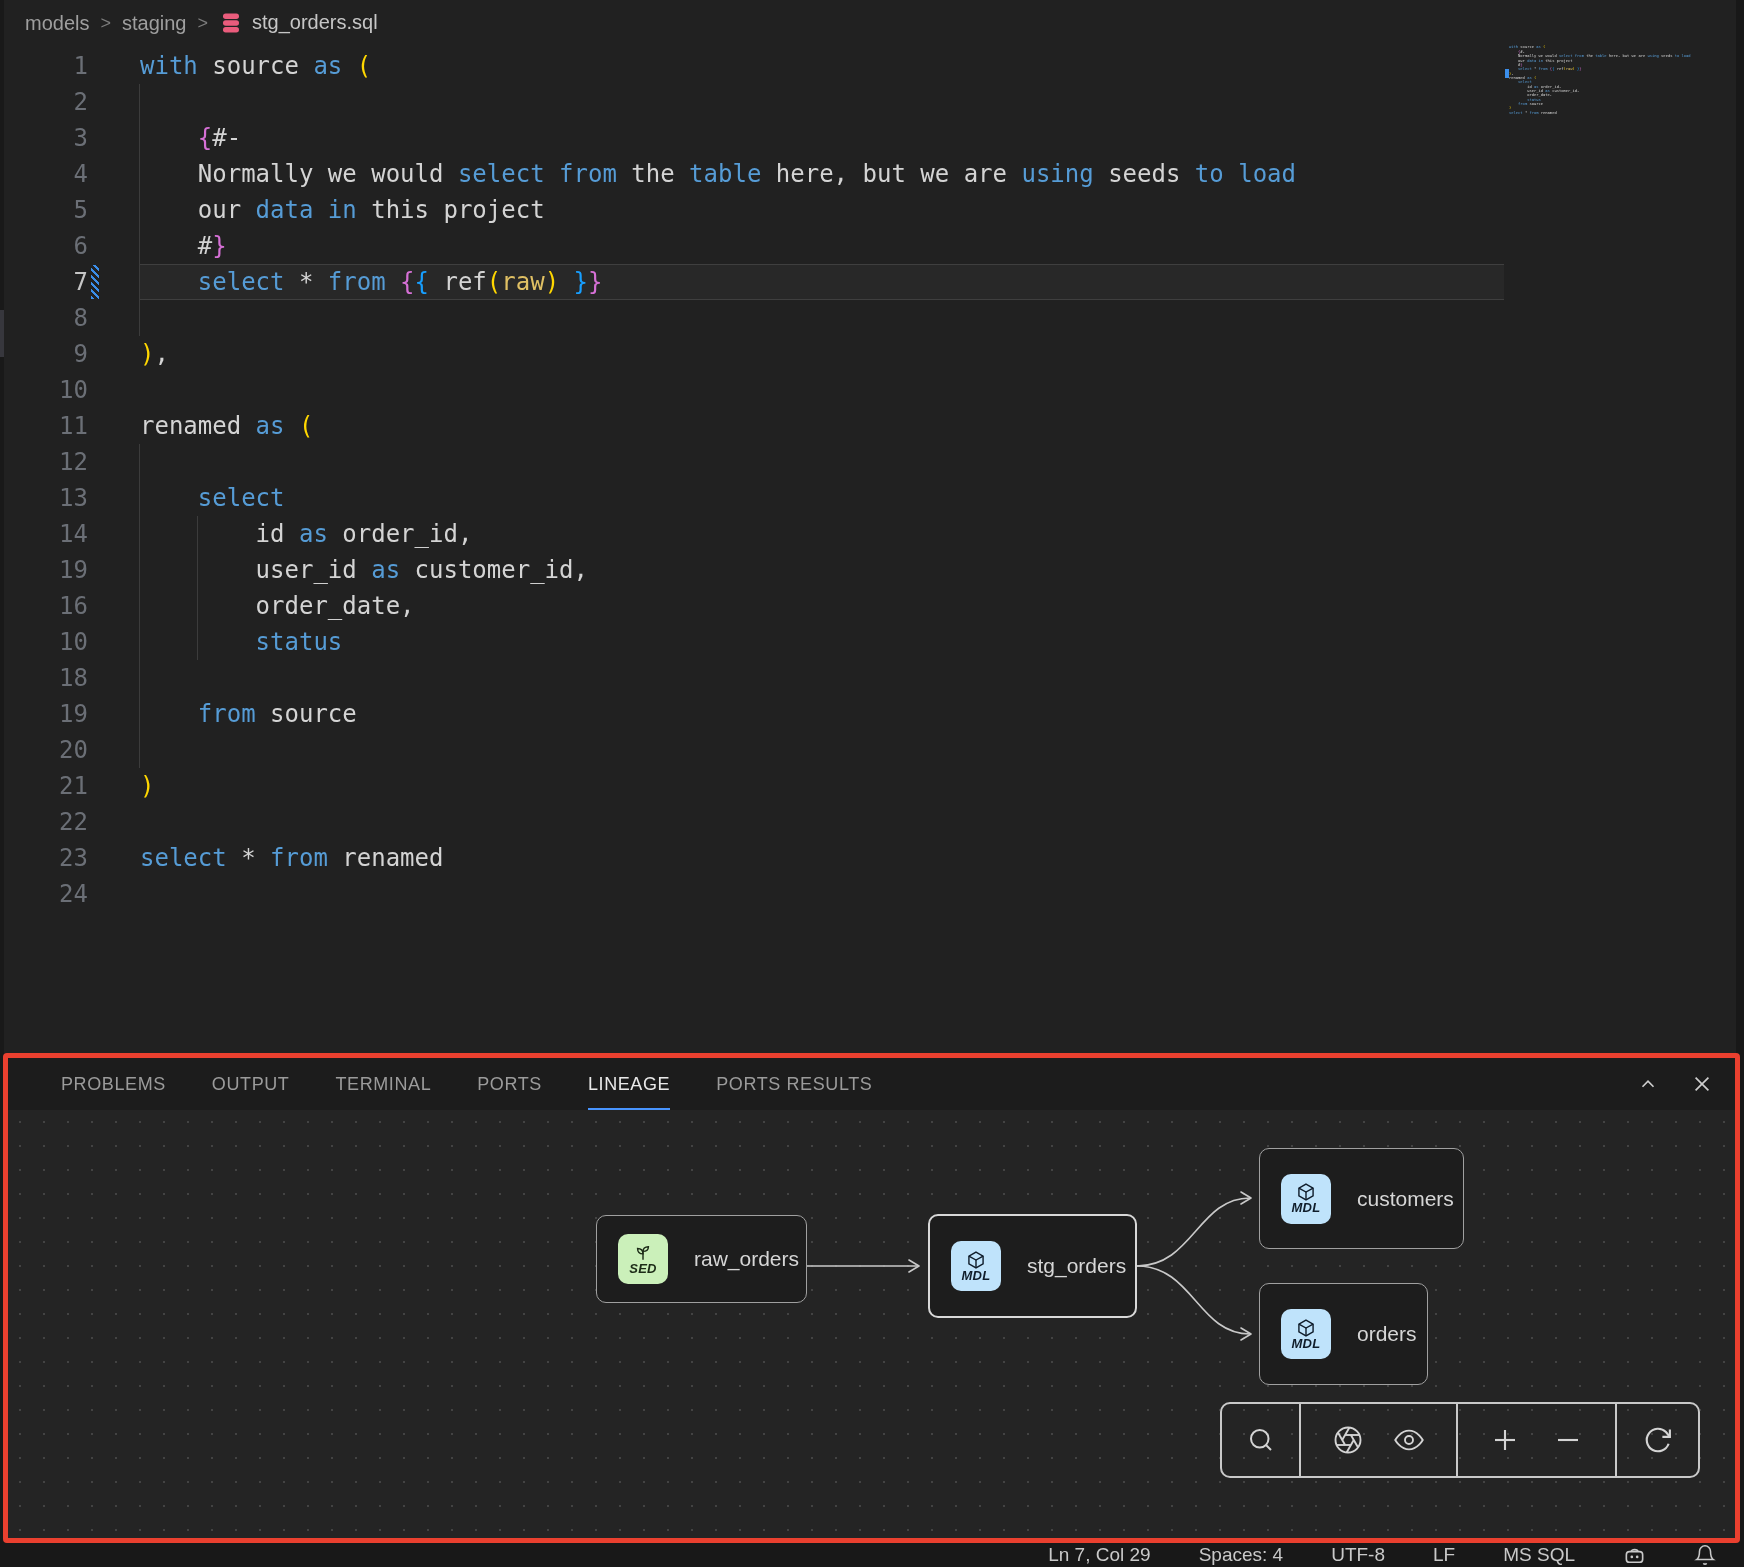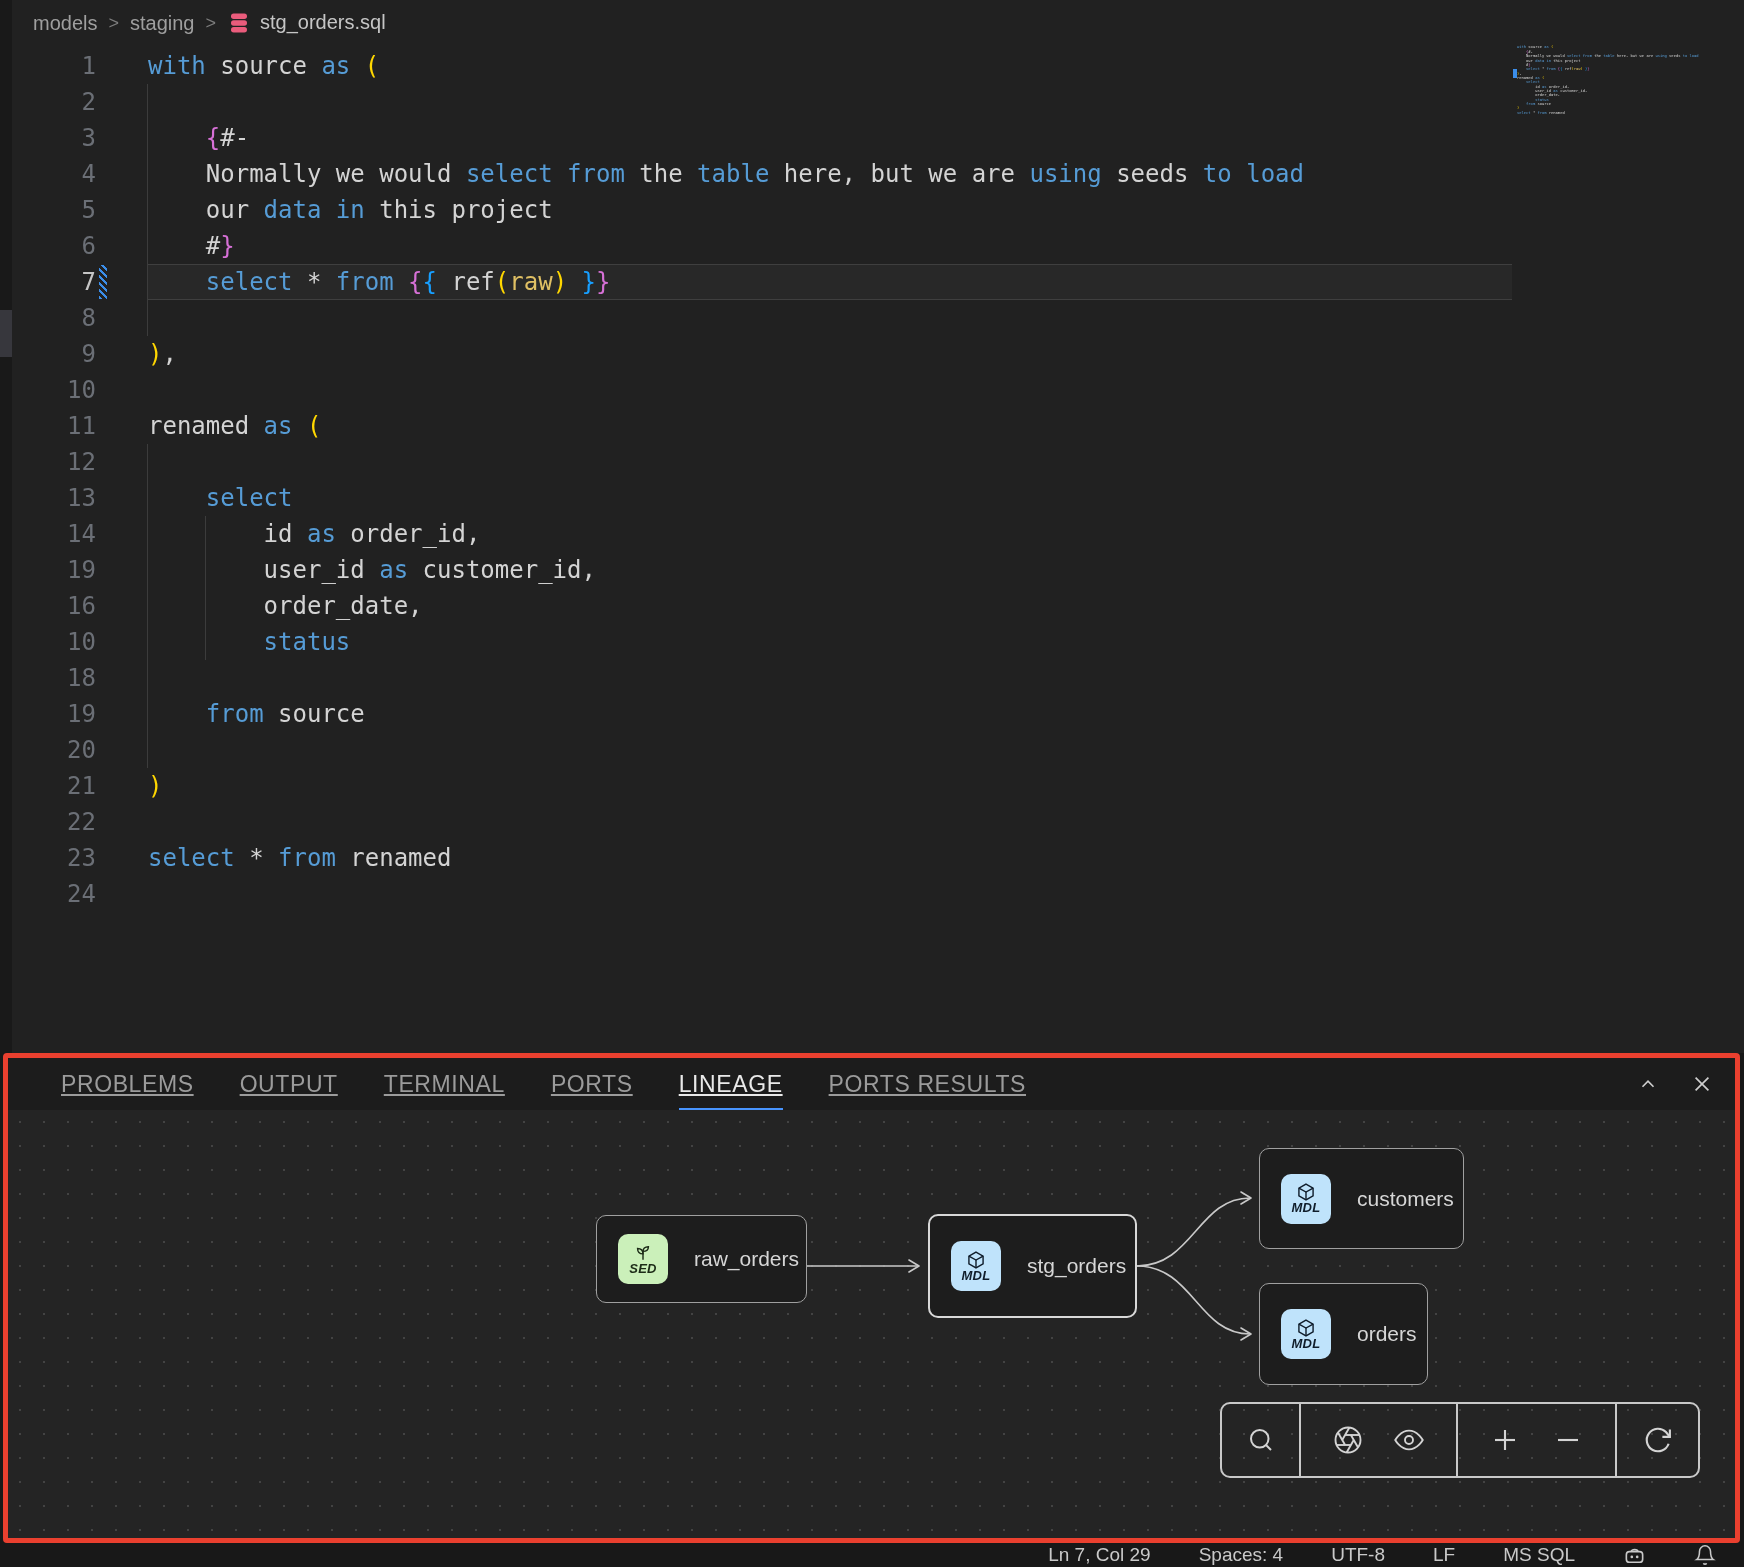--- a/index.html
+++ b/index.html
@@ -4,21 +4,21 @@
 <style>
   * { margin:0; padding:0; box-sizing:border-box; }
   html,body { width:1744px; height:1567px; overflow:hidden; background:#181818;
               font-family:"Liberation Sans", sans-serif; }
 
   
   .left-strip { position:absolute; left:0; top:0; width:12px; height:1053px; background:#191919; }
   .left-strip .active-block { position:absolute; left:0; top:310px; width:12px; height:47px; background:#37373d; }
 
   
-  .editor-region { position:absolute; left:12px; top:0; width:1732px; height:1053px; background:#212121; overflow:hidden; }
+  .editor-region { position:absolute; left:4px; top:0; width:1732px; height:1053px; background:#212121; overflow:hidden; }
 
   .breadcrumb { position:absolute; left:21px; top:0; height:46px; display:flex; align-items:center; gap:11px;
                 font-size:20px; color:#9f9f9f; }
   .breadcrumb .sep { color:#7d7d7d; font-size:18px; }
   .breadcrumb .file { color:#c6c6c6; display:flex; gap:9px; }
 
   .code { position:absolute; left:0; top:48px; right:0;
           font-family:"DejaVu Sans Mono", monospace; font-size:24px; }
   .code-row { position:relative; height:36px; line-height:36px; white-space:pre; }
   .gutter { position:absolute; left:0; top:0; width:84px; text-align:right; color:#6b6f76; }
@@ -44,22 +44,22 @@
   
   .minimap-code { position:absolute; left:1505px; top:45px; width:230px; height:140px; overflow:hidden; }
   .minimap-inner { transform:scale(0.29); transform-origin:0 0;
                    font-family:"DejaVu Sans Mono", monospace; font-size:13px; line-height:15px; white-space:pre; }
   .minimap-marker { position:absolute; left:1501px; top:69px; width:4px; height:9px; background:#3b8eea; }
 
   
   .panel-wrap { position:absolute; left:3px; top:1053px; width:1737px; height:490px;
                 border:5px solid #ea402f; border-radius:4px; background:#1c1c1c; }
   .tab-bar { position:relative; height:52px; display:flex; align-items:center; padding-left:30px; background:#1c1c1c; }
-  .tab { position:relative; height:52px; line-height:52px; padding:0 23px; font-size:23px;
-         letter-spacing:0.6px; color:#9b9b9b; cursor:default;text-decoration:underline; }
+  .tab { position:relative; height:52px; line-height:52px; padding:0 23px; font-size:18px;
+         letter-spacing:0.6px; color:#9b9b9b; cursor:default; }
   .tab.active { color:#e9e9e9; }
   .tab.active::after { content:""; position:absolute; left:23px; right:23px; bottom:0; height:2px; background:#4894fe; }
   .panel-actions { position:absolute; right:22px; top:0; height:52px; display:flex; align-items:center; gap:32px; }
   .panel-actions svg { stroke:#cfcfcf; }
 
   .canvas { position:absolute; left:0; top:52px; width:1727px; height:428px; background:#242424;
             background-image:radial-gradient(rgba(255,255,255,0.14) 1.1px, transparent 1.3px);
             background-size:24px 24px; overflow:hidden; }
   .edges { position:absolute; left:0; top:0; }
 

